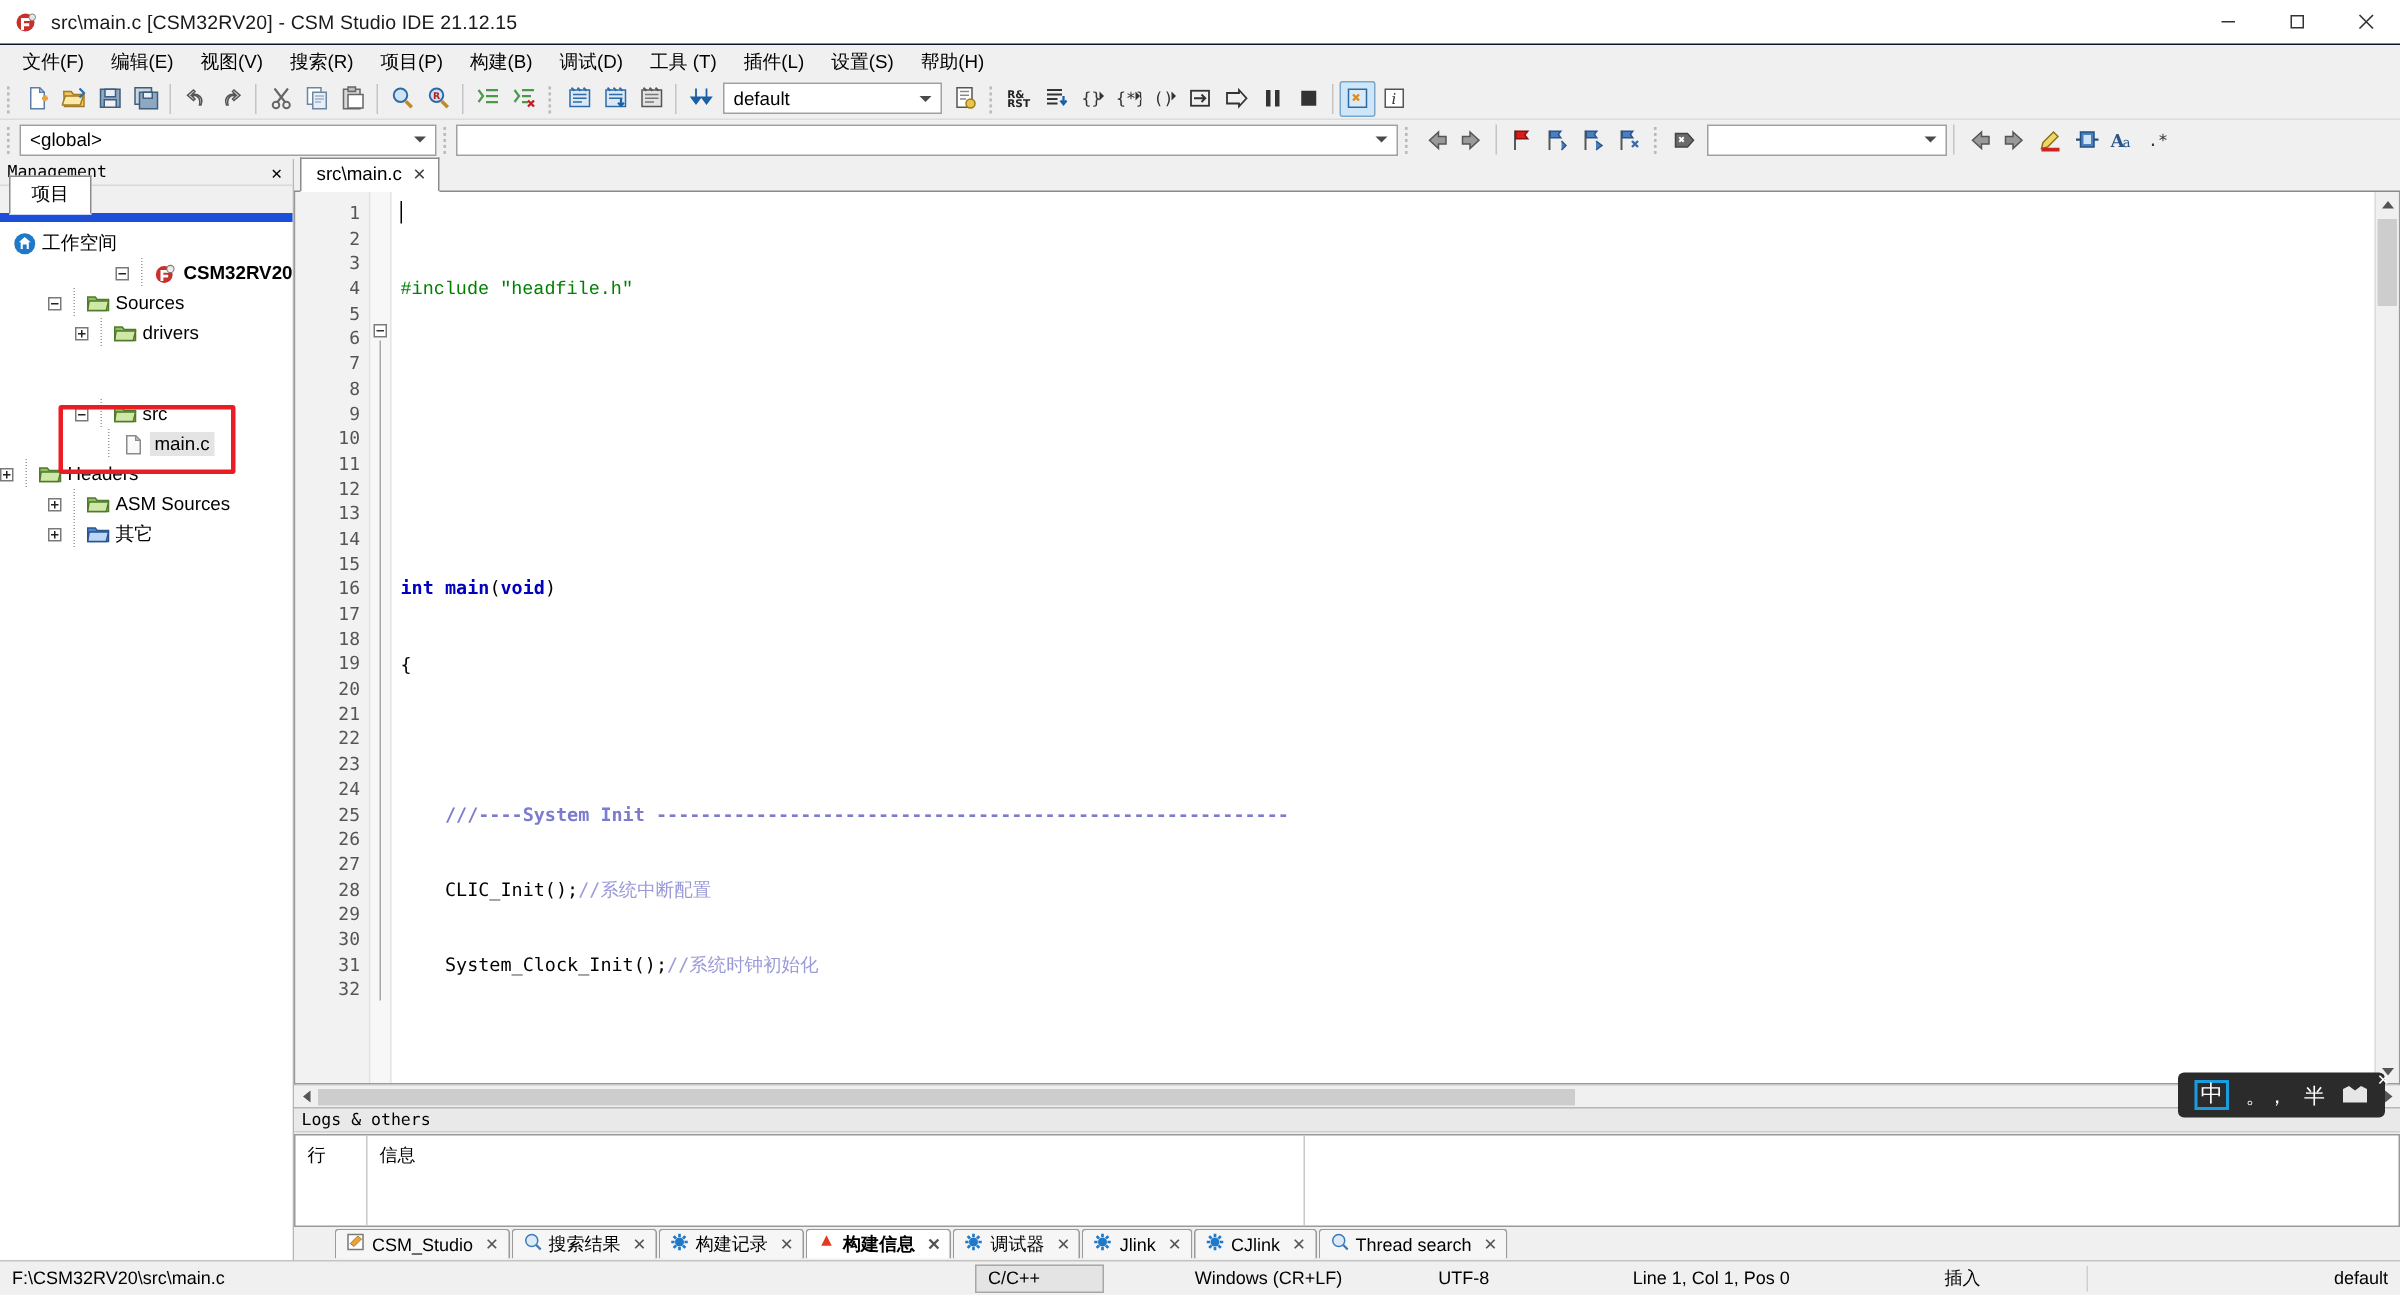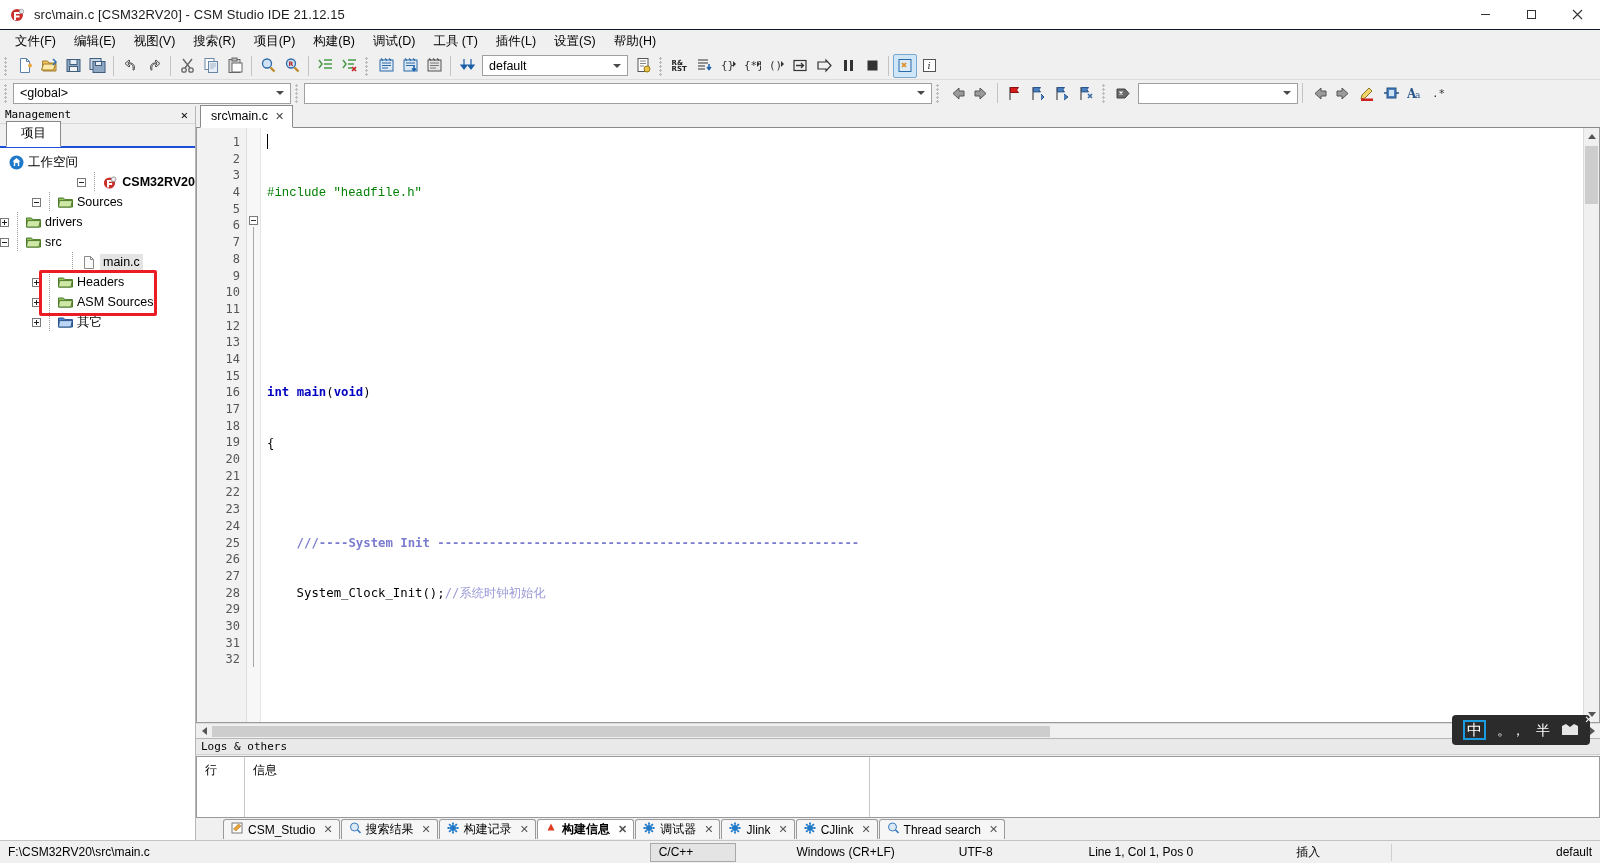--- a/index.html
+++ b/index.html
@@ -52,21 +52,21 @@
   .main { flex:1 1 auto; display:flex; min-height:0; }
 
   
   .sidebar { width:196px; flex:0 0 196px; display:flex; flex-direction:column;
     background:#f0f0f0; border-right:1px solid #b6b6b6; }
   .panel-caption { height:18px; display:flex; align-items:center; padding:0 4px 0 5px;
     font-family:"DejaVu Sans Mono", monospace; font-size:11px; background:#f0f0f0;
     border-bottom:1px solid #d8d8d8; }
   .panel-caption .cap-x { margin-left:auto; font-size:12px; font-weight:bold; padding:0 3px; cursor:pointer; }
   .tabstrip { height:24px; display:flex; align-items:flex-end; background:#f0f0f0;
-    border-bottom:2px solid #1d4ed8; padding-left:6px; }
+    border-bottom:6px solid #1d4ed8; padding-left:6px; }
   .stab { padding:3px 14px 4px; font-size:12.5px; background:#fff;
     border:1px solid #8a8a8a; border-bottom:1px solid #fff; position:relative; top:1px; }
   .tree { flex:1; background:#fff; overflow:hidden; padding-top:4px; position:relative;
     font-size:12.5px; }
   .tnode { display:flex; align-items:center; height:20px; white-space:nowrap; }
   .tog { width:9px; height:9px; border:1px solid #7a7a7a; background:#fff; margin-right:3px;
     position:relative; flex:0 0 9px; }
   .tog::before { content:""; position:absolute; left:1px; right:1px; top:3px; height:1px; background:#222; }
   .tog.plus::after { content:""; position:absolute; top:1px; bottom:1px; left:3px; width:1px; background:#222; }
   .tdots { width:13px; flex:0 0 13px; height:20px; position:relative; }
@@ -565,33 +565,33 @@
           <span class="tdots"></span>
           <span class="ico">
             <svg width="15" height="15" viewBox="0 0 15 15">
                 <path d="M.5 3h5l1.3 1.6h7.7V12H.5z" fill="#8fbf5f" stroke="#4f7a2a"></path>
                 <path d="M1.4 5.6h13L12.8 12H.5z" fill="#cfe8a8" stroke="#4f7a2a"></path>
               </svg>
           </span>
           <span class="tlabel">Sources</span>
         </div>
 
-        <div class="tnode" style="">
+        <div class="tnode" style="padding-left:50px;">
           <span class="tog plus"></span>
           <span class="tdots"></span>
           <span class="ico">
             <svg width="15" height="15" viewBox="0 0 15 15">
                 <path d="M.5 3h5l1.3 1.6h7.7V12H.5z" fill="#8fbf5f" stroke="#4f7a2a"></path>
                 <path d="M1.4 5.6h13L12.8 12H.5z" fill="#cfe8a8" stroke="#4f7a2a"></path>
               </svg>
           </span>
           <span class="tlabel">drivers</span>
         </div>
 
-        <div class="tnode" style="">
+        <div class="tnode" style="padding-left:50px;margin-top:34px;">
           <span class="tog"></span>
           <span class="tdots"></span>
           <span class="ico">
             <svg width="15" height="15" viewBox="0 0 15 15">
                 <path d="M.5 3h5l1.3 1.6h7.7V12H.5z" fill="#8fbf5f" stroke="#4f7a2a"></path>
                 <path d="M1.4 5.6h13L12.8 12H.5z" fill="#cfe8a8" stroke="#4f7a2a"></path>
               </svg>
           </span>
           <span class="tlabel">src</span>
         </div>
@@ -600,21 +600,21 @@
           <span class="tdots"></span>
           <span class="ico">
             <svg width="15" height="15" viewBox="0 0 15 15">
                 <path d="M3.5 1.5h6l3 3V13.5h-9z" fill="#fafafa" stroke="#8a8a8a"></path>
                 <path d="M9.5 1.5v3h3" fill="none" stroke="#8a8a8a"></path>
               </svg>
           </span>
           <span class="tlabel sel">main.c</span>
         </div>
 
-        <div class="tnode" style="padding-left:32px;">
+        <div class="tnode" style="">
           <span class="tog plus"></span>
           <span class="tdots"></span>
           <span class="ico">
             <svg width="15" height="15" viewBox="0 0 15 15">
                 <path d="M.5 3h5l1.3 1.6h7.7V12H.5z" fill="#8fbf5f" stroke="#4f7a2a"></path>
                 <path d="M1.4 5.6h13L12.8 12H.5z" fill="#cfe8a8" stroke="#4f7a2a"></path>
               </svg>
           </span>
           <span class="tlabel">Headers</span>
         </div>
@@ -700,20 +700,21 @@
         <div class="code">
           <div class="caret-bar"></div>
           <div class="ln"><span class="c-pre">#include </span><span class="c-pre">"headfile.h"</span></div>
           <div class="ln">&nbsp;</div>
           <div class="ln">&nbsp;</div>
           <div class="ln">&nbsp;</div>
           <div class="ln"><span class="c-kw">int </span><span class="c-kw">main</span><span class="c-id">(</span><span class="c-kw">void</span><span class="c-id">)</span></div>
           <div class="ln"><span class="c-id">{</span></div>
           <div class="ln">&nbsp;</div>
           <div class="ln"><span class="c-cmt2">    ///----System Init ---------------------------------------------------------</span></div>
+          <div class="ln"><span class="c-id">    CLIC_Init();</span><span class="c-cmt">//系统中断配置</span></div>
           <div class="ln"><span class="c-id">    System_Clock_Init();</span><span class="c-cmt">//系统时钟初始化</span></div>
           <div class="ln">&nbsp;</div>
           
           
           
           
           
           
           
           

